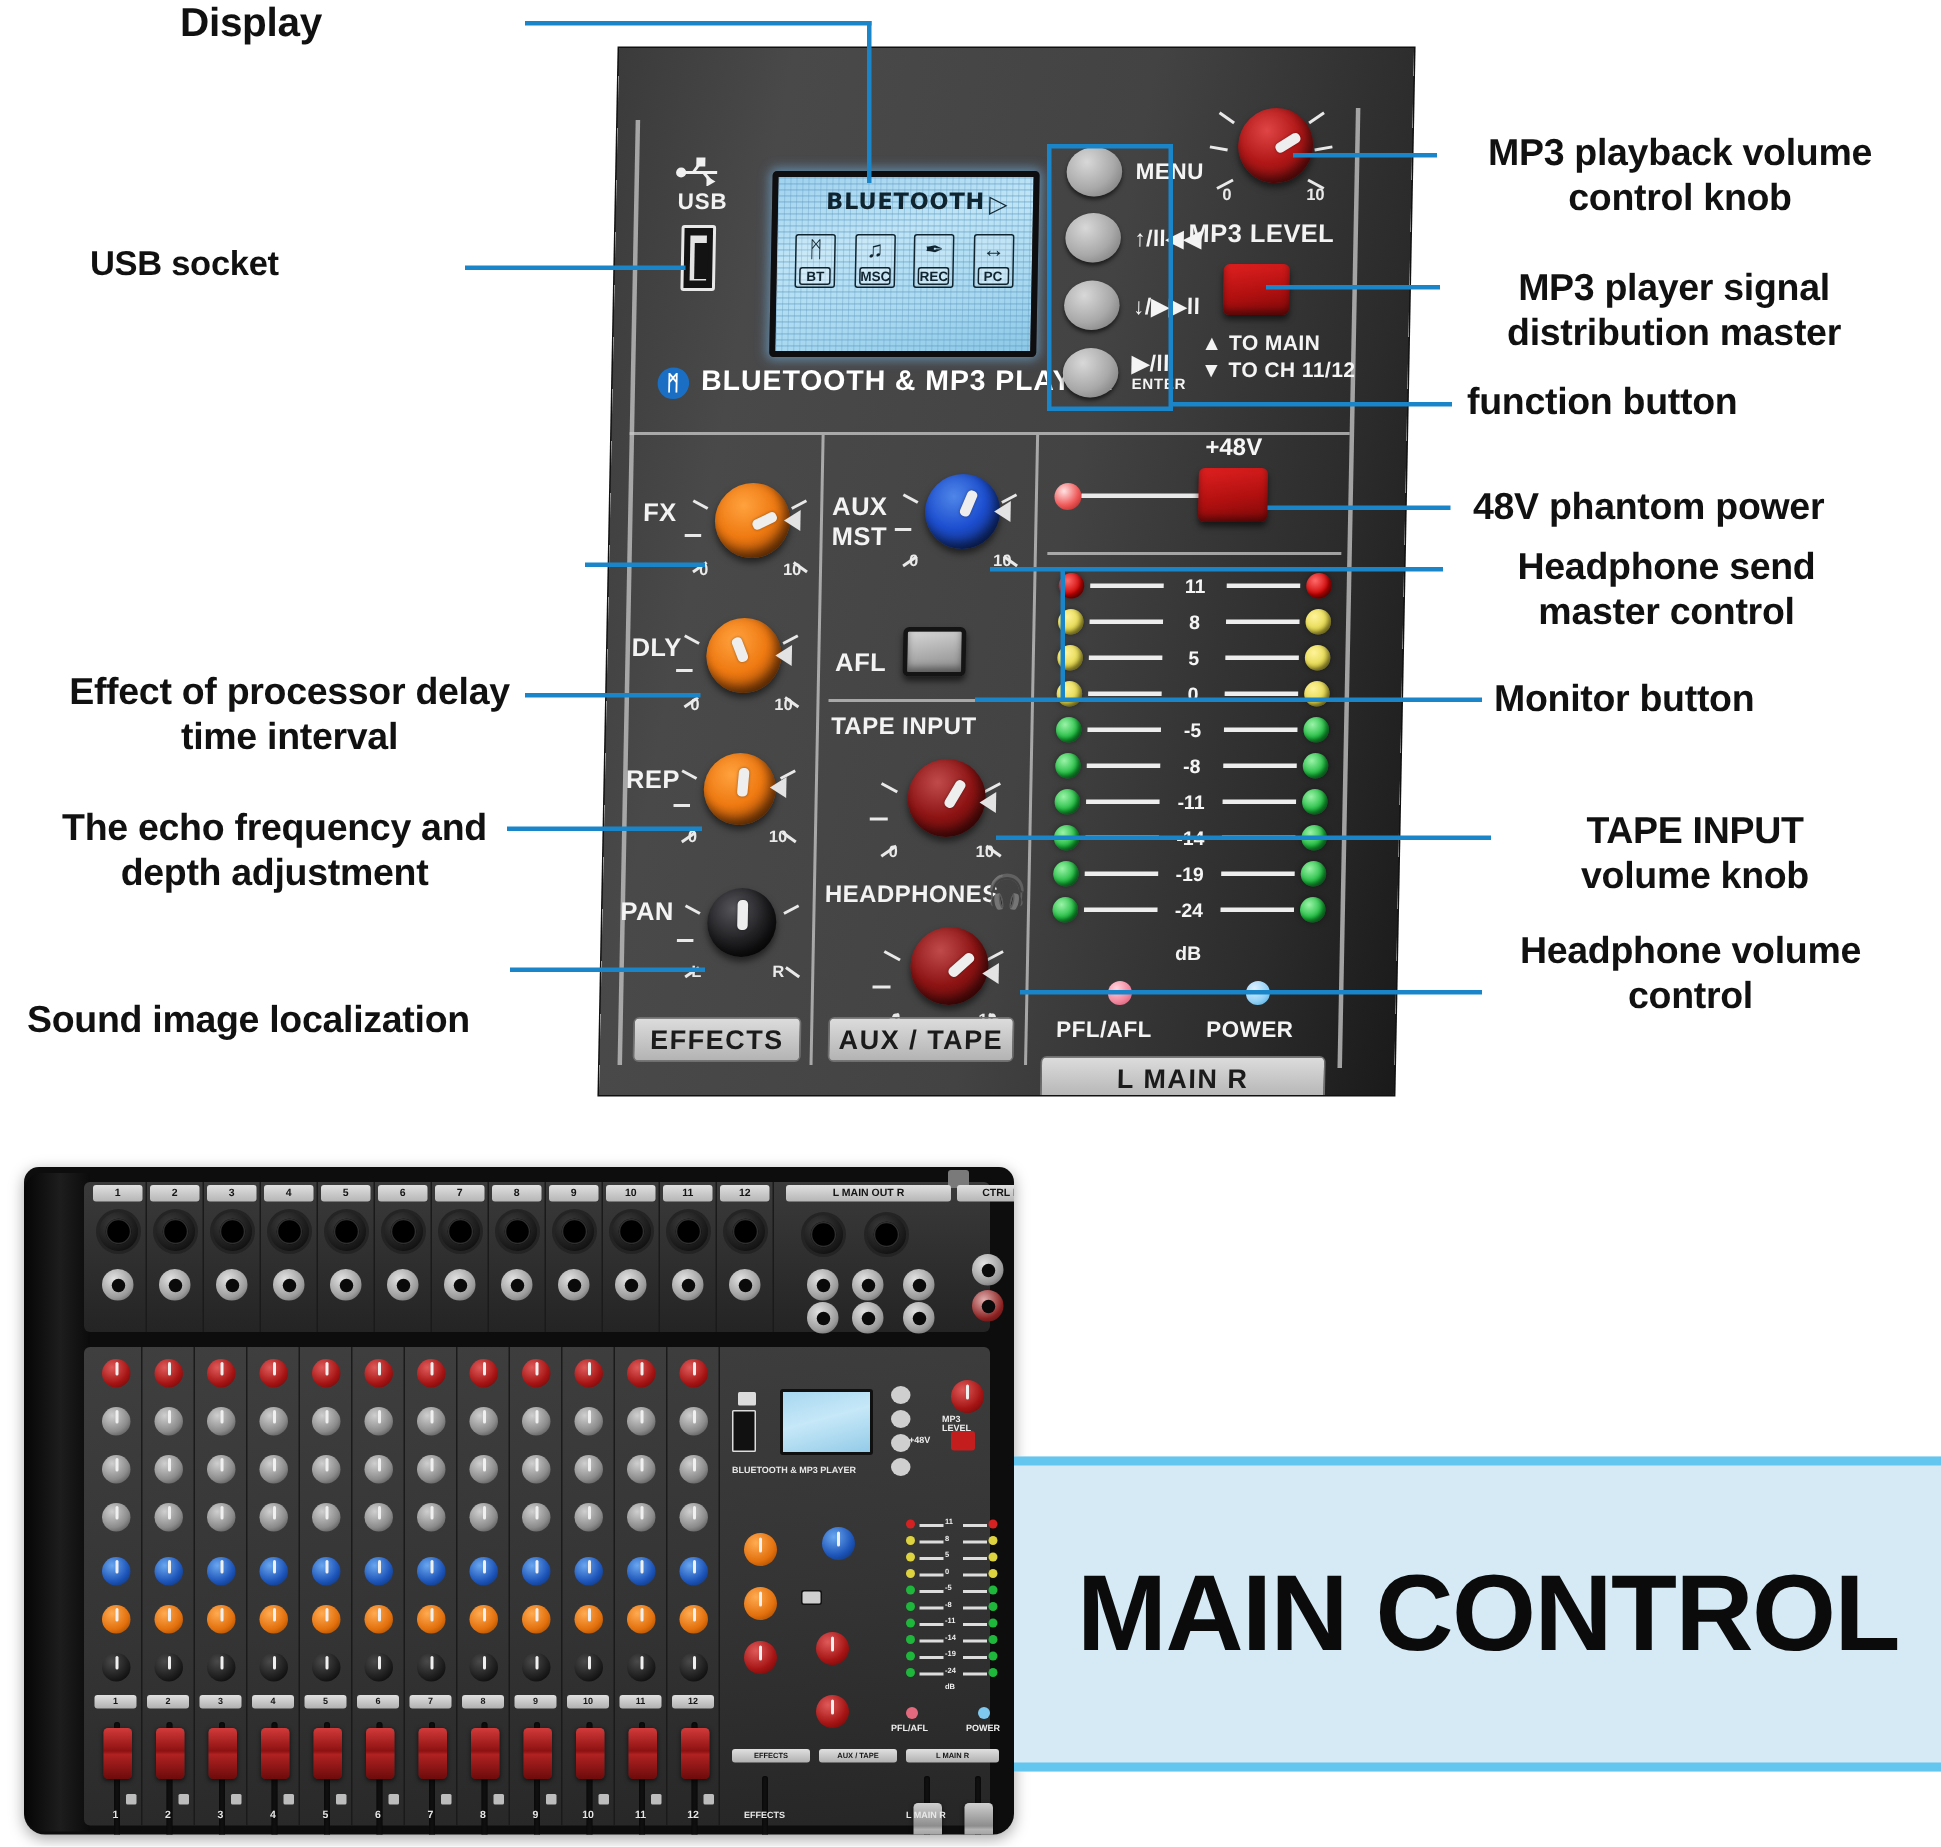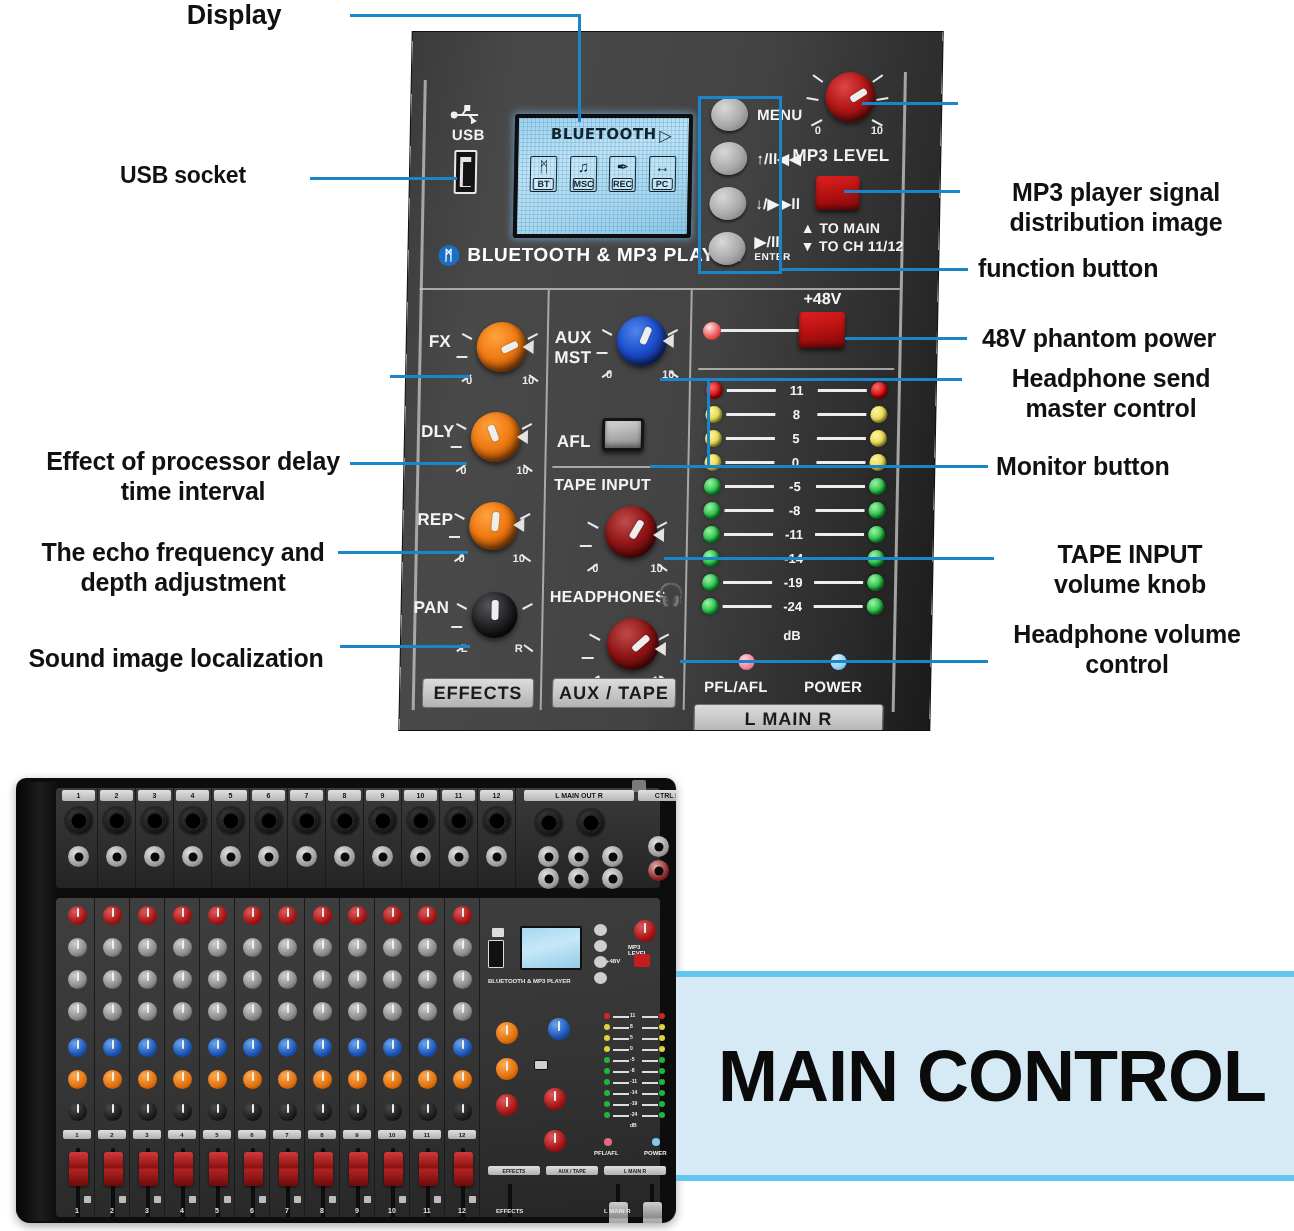--- a/index.html
+++ b/index.html
@@ -17,21 +17,21 @@
   
   .callout {
     position:absolute;
     font-weight:bold;
     color:#111111;
     font-size:25px;
     line-height:1.18;
     letter-spacing:-0.2px;
     white-space:pre-line;
   }
-  .callout.r { text-align:center; }
+  .callout.r { text-align:left; }
   .callout.l { text-align:left; }
   .callout.c { text-align:center; }
 
   
   .lead { position:absolute; background:#1a85c8; }
   .lead.h { height:3px; }
   .lead.v { width:3px; }
   .hbox { position:absolute; border:3px solid #1a85c8; }
 
   
@@ -618,25 +618,27 @@
 
   <div class="callout r" style="left:60px; top:162px; width:246px; font-size:23px;">USB socket</div>
 
 
   <div class="callout c" style="left:32px; top:538px; width:302px;">The echo frequency and
 depth adjustment</div>
 
   <div class="callout c" style="left:40px; top:447px; width:306px;">Effect of processor delay
 time interval</div>
 
-  <div class="callout r" style="left:18px; top:644px; width:316px;">Sound image localization</div>
-
+  <div class="callout r" style="left:18px; top:666px; width:316px;">Sound image localization</div>
+
+  <div class="callout c" style="left:956px; top:88px; width:328px;">MP3 playback volume
+control knob</div>
 
   <div class="callout c" style="left:966px; top:178px; width:300px;">MP3 player signal
-distribution image</div>
+distribution master</div>
 
   <div class="callout l" style="left:978px; top:254px; width:300px;">function button</div>
 
   <div class="callout l" style="left:982px; top:324px; width:300px;">48V phantom power</div>
 
   <div class="callout c" style="left:966px; top:364px; width:290px;">Headphone send
 master control</div>
 
   <div class="callout l" style="left:996px; top:452px; width:300px;">Monitor button</div>
 

